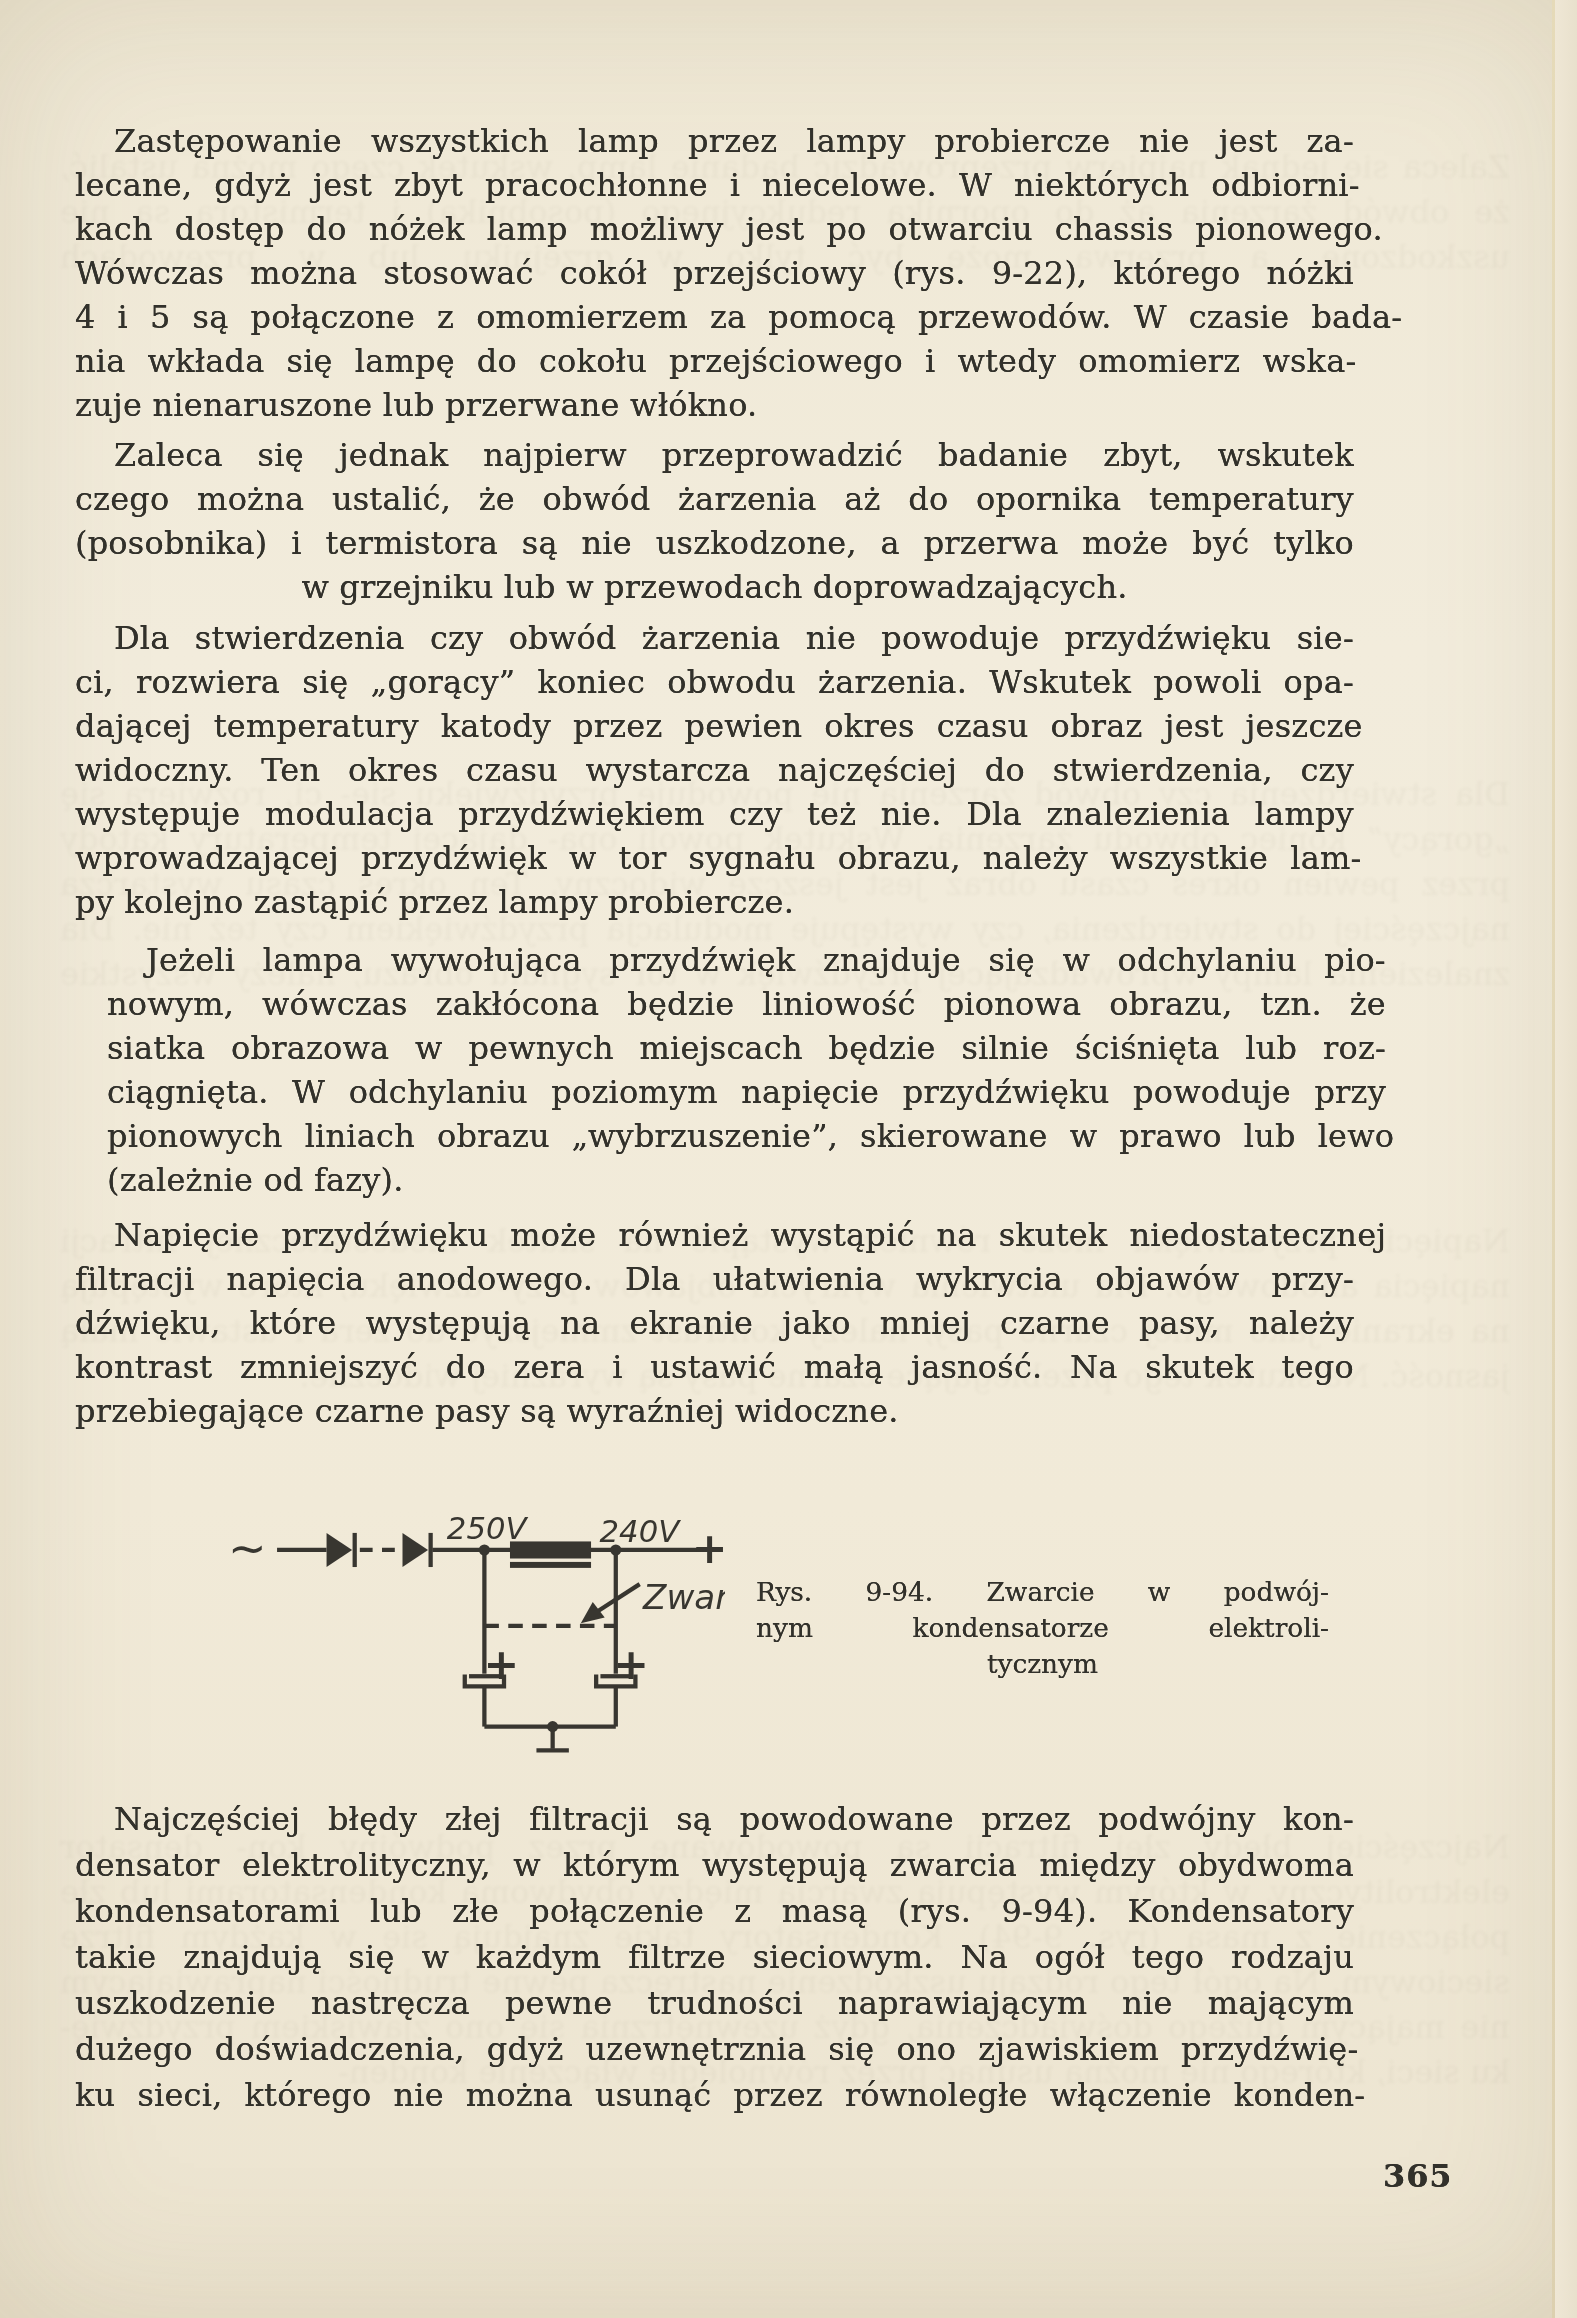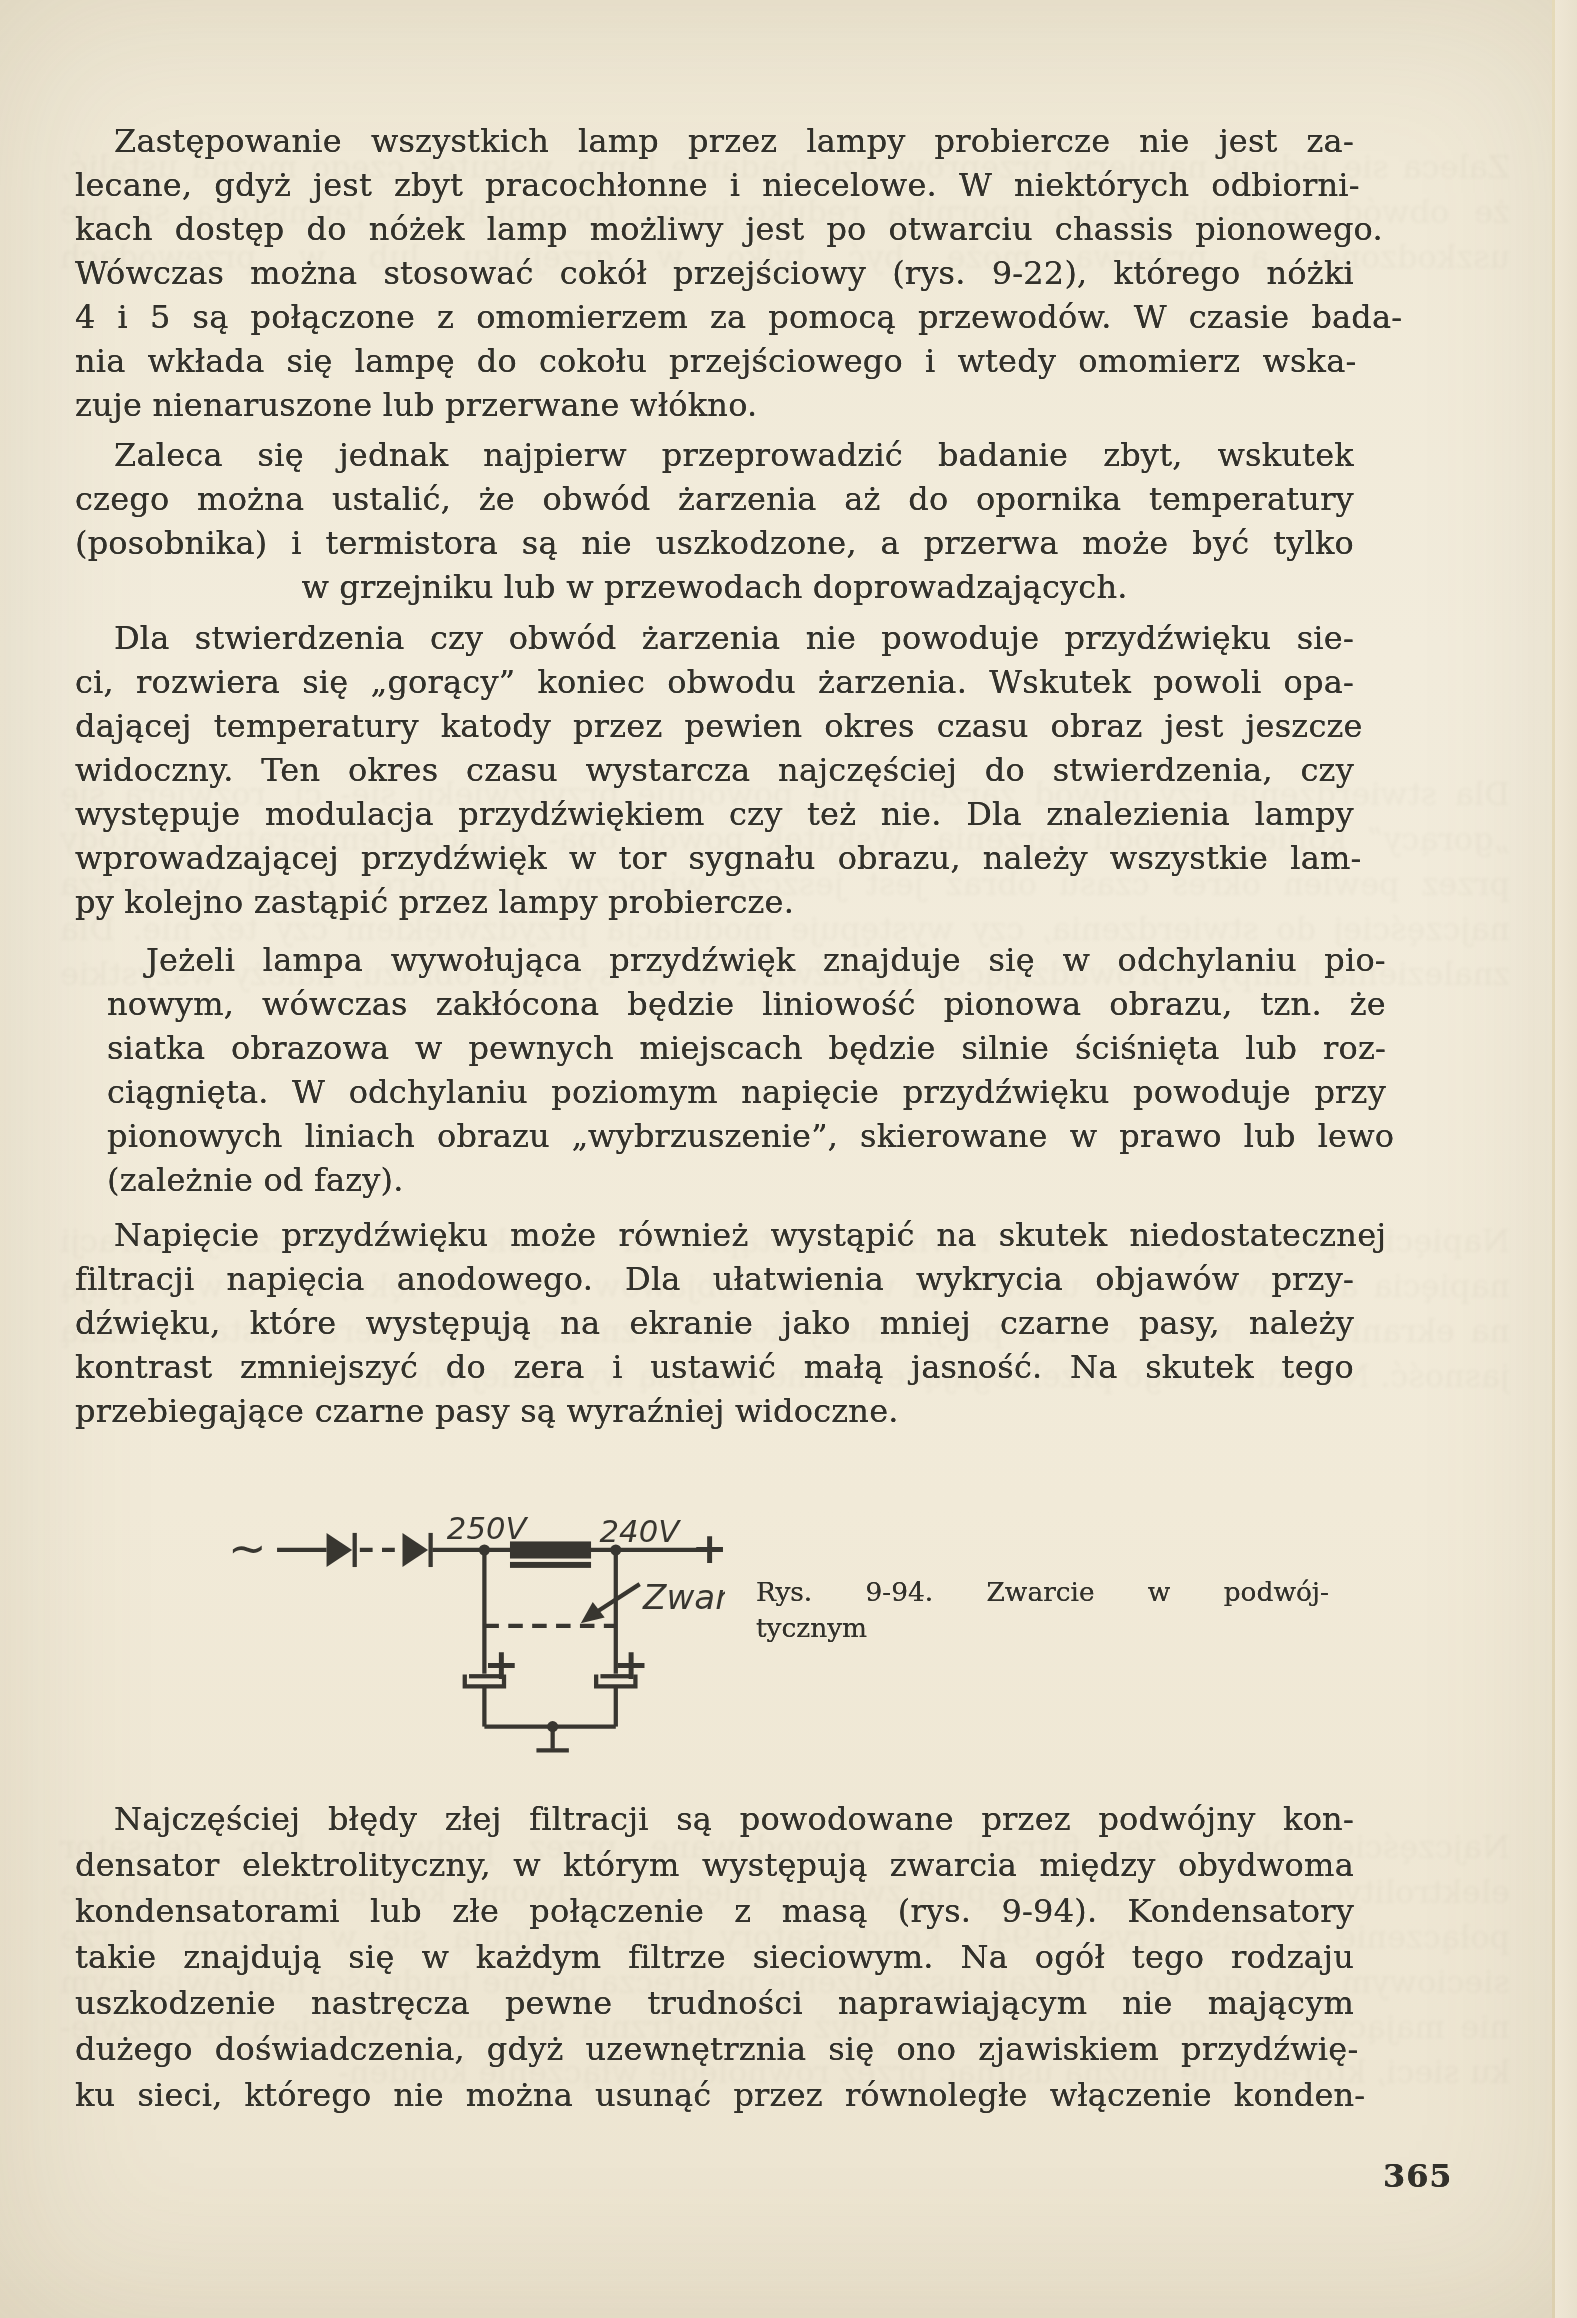--- a/index.html
+++ b/index.html
@@ -31,21 +31,21 @@
   .para-6 .line{line-height:46px;height:46px;}
   .line.just{display:flex;justify-content:space-between;}
   .line.first{padding-left:39px;}
   .para-1{top:119px;} .para-2{top:433px;text-align:center;} .para-3{top:616px;}
   .para-4{top:938px;margin-left:32px;} .para-5{top:1213px;} .para-6{top:1796px;}
 
   .figure-svg{position:absolute;left:196px;top:1509px;width:529px;height:256px;}
   .fig-caption{position:absolute;left:756px;top:1574px;width:573px;
     font-size:26.4px;text-shadow:0 0 0.4px #32312b;}
   .fig-caption .line{line-height:36px;height:36px;white-space:nowrap;gap:20px;}
-  .fig-caption .line:last-child{text-align:left;}
+  .fig-caption .line:last-child{text-align:center;}
 
   .page-number{position:absolute;left:1383px;top:2157px;font-size:32px;
     font-weight:bold;letter-spacing:0.9px;text-shadow:0 0 0.5px #32312b;}
 
   .ckt{stroke:#383630;fill:none;stroke-width:5;}
   .ckt-fill{fill:#383630;stroke:none;}
   .ckt-label{font-family:"DejaVu Sans","Liberation Sans",sans-serif;
     font-style:oblique;fill:#383630;stroke:none;}
   .ckt-plus{font-family:"DejaVu Sans","Liberation Sans",sans-serif;
     font-weight:bold;fill:#383630;stroke:none;font-size:50px;text-anchor:middle;}
@@ -486,20 +486,25 @@
 </svg>
 
 <div class="fig-caption">
     <div class="line just">
       <span>Rys.</span>
       <span>9-94.</span>
       <span>Zwarcie</span>
       <span>w</span>
       <span>podwój-</span>
     </div>
+    <div class="line just">
+      <span>nym</span>
+      <span>kondensatorze</span>
+      <span>elektroli-</span>
+    </div>
     <div class="line">tycznym</div>
   </div>
 
 <div class="page-number">365</div>
 
 <div class="edge-line"></div>
 <div class="edge-area"></div>
 
 
 </body></html>

